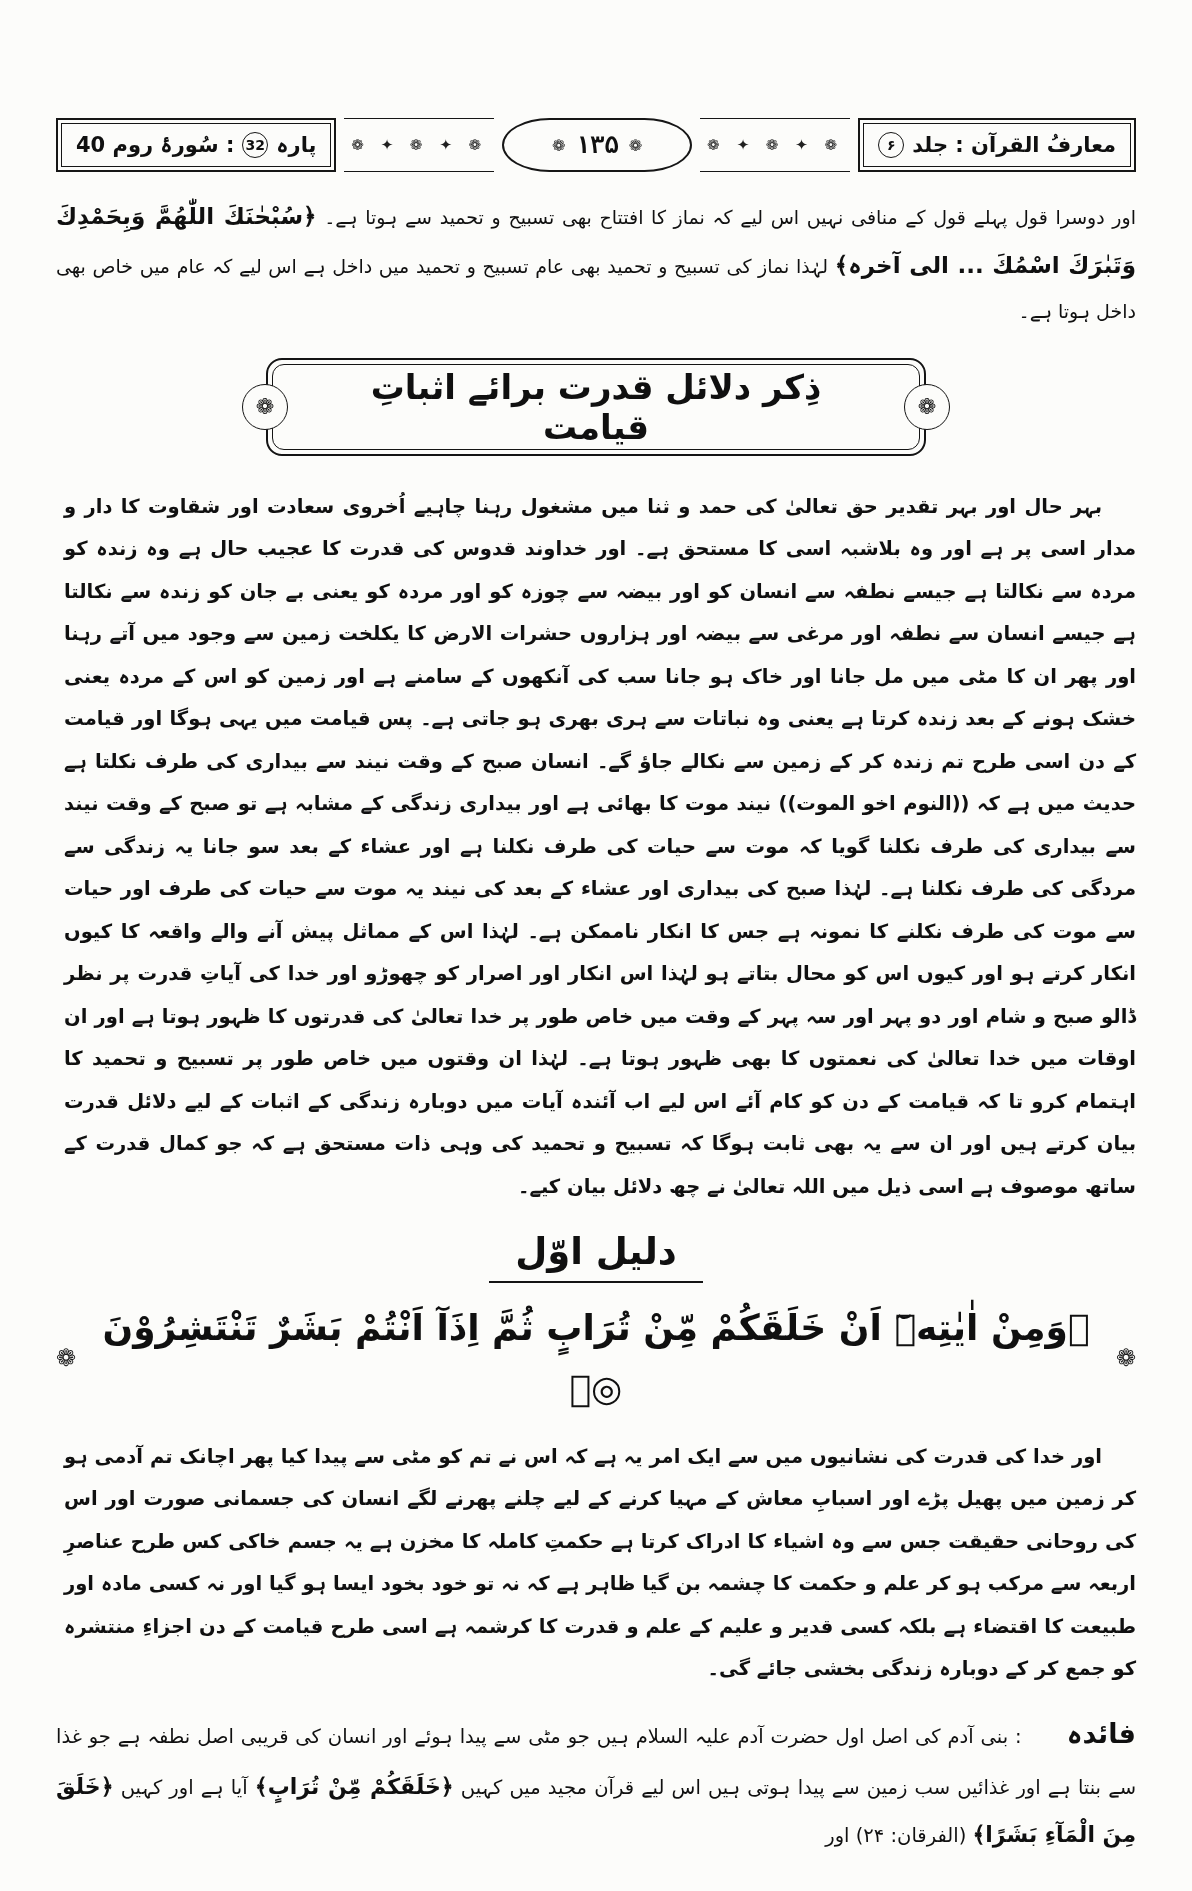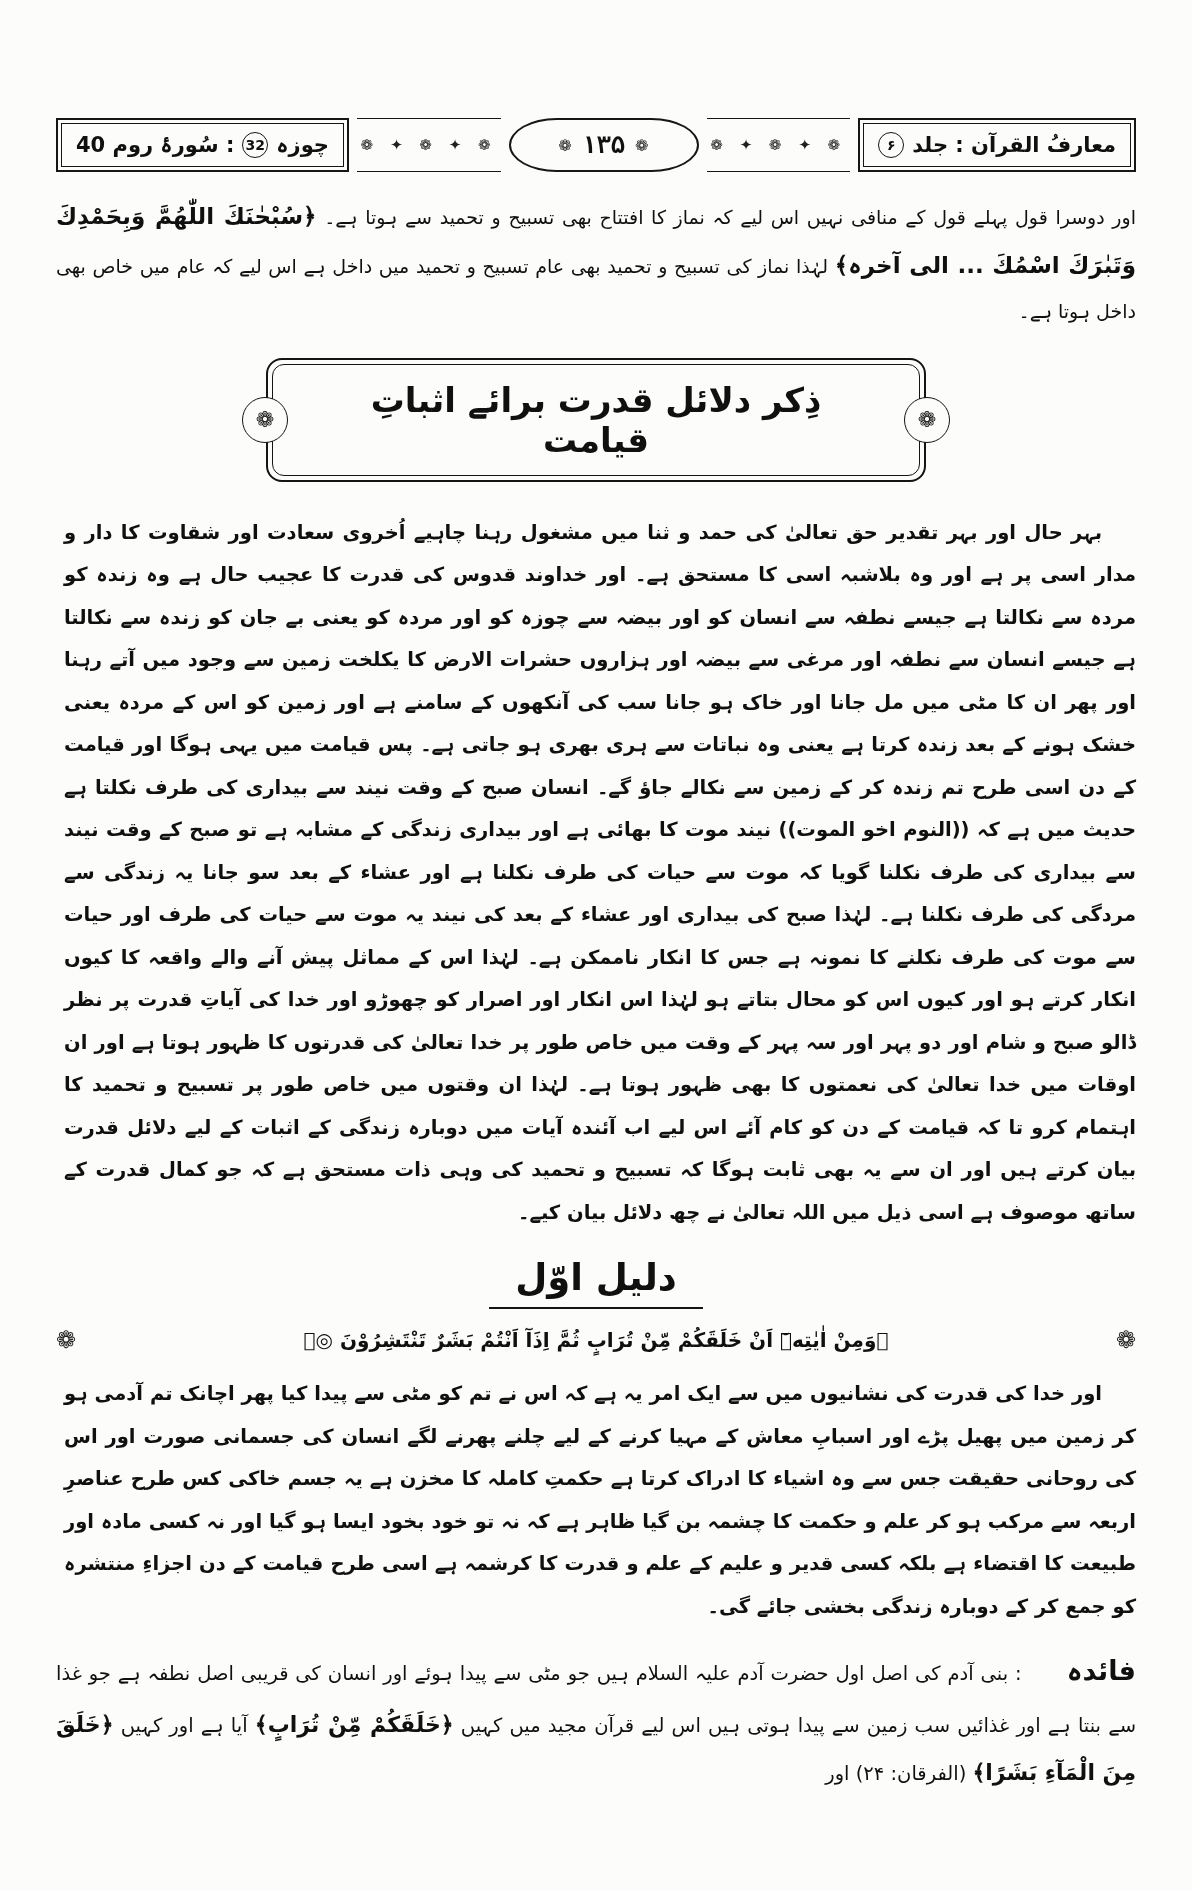--- a/index.html
+++ b/index.html
@@ -35,21 +35,21 @@
   
   .intro{
     font-size:19px;line-height:2.15;text-align:justify;margin:0 0 6px 0;
   }
   .ar-inline{font-size:23px;font-weight:bold;}
   
   .title-wrap{position:relative;width:660px;margin:26px auto 30px auto;}
   .title-box{border:2.5px solid #141414;border-radius:16px;padding:4px;}
   .title-inner{
     border:1.5px solid #141414;border-radius:12px;text-align:center;
-    padding:15px 40px;font-size:34px;font-weight:bold;letter-spacing:1px;
+    padding:2px 40px;font-size:34px;font-weight:bold;letter-spacing:1px;
   }
   .end-orn{
     position:absolute;top:50%;transform:translateY(-50%);
     width:44px;height:44px;border:1.5px solid #141414;border-radius:50%;
     display:flex;align-items:center;justify-content:center;
     font-size:22px;background:#fcfcfa;
   }
   .end-orn.right{right:-24px;}
   .end-orn.left{left:-24px;}
   
@@ -66,21 +66,21 @@
     display:inline-block;font-size:37px;font-weight:bold;
     border-bottom:2.5px solid #141414;padding:0 26px 8px 26px;
   }
   
   .verse-row{
     display:flex;align-items:center;justify-content:space-between;
     margin:6px 0 16px 0;
   }
   .verse-orn{font-size:24px;color:#1a1a1a;flex:0 0 auto;}
   .verse-text{
-    flex:1;text-align:center;font-size:20px;font-weight:bold;line-height:1.7;
+    flex:1;text-align:center;font-size:36px;font-weight:bold;line-height:1.7;
   }
   
   .faida{
     font-size:19.5px;line-height:2.18;text-align:justify;margin-top:14px;
   }
   .faida-label{font-size:27px;font-weight:bold;margin-left:45px;}
   .quran-inline{font-size:22px;font-weight:bold;}
 </style>
 </head>
 <body>
@@ -104,21 +104,21 @@
       <span class="pg-num">۱۳۵</span>
       <span class="orn-sm">❁</span>
     </div>
 
     <div class="orn-strip">
       <span>✦ ❁ ✦ ❁ ✦ ❁ ✦</span>
     </div>
 
     <div class="hdr-box">
       <div class="hdr-inner">
-        <span>چوزہ</span>
+        <span>پارہ</span>
         <span class="circled">32</span>
         <span>: سُورۂ روم 40</span>
       </div>
     </div>
   </header>
 
   <p class="intro">
     <span>اور دوسرا قول پہلے قول کے منافی نہیں اس لیے کہ نماز کا افتتاح بھی تسبیح و تحمید سے ہوتا ہے۔ </span>
     <span class="ar-inline">﴿سُبْحٰنَكَ اللّٰهُمَّ وَبِحَمْدِكَ وَتَبٰرَكَ اسْمُكَ ... الی آخرہ﴾</span>
     <span> لہٰذا نماز کی تسبیح و تحمید بھی عام تسبیح و تحمید میں داخل ہے اس لیے کہ عام میں خاص بھی داخل ہوتا ہے۔</span>

